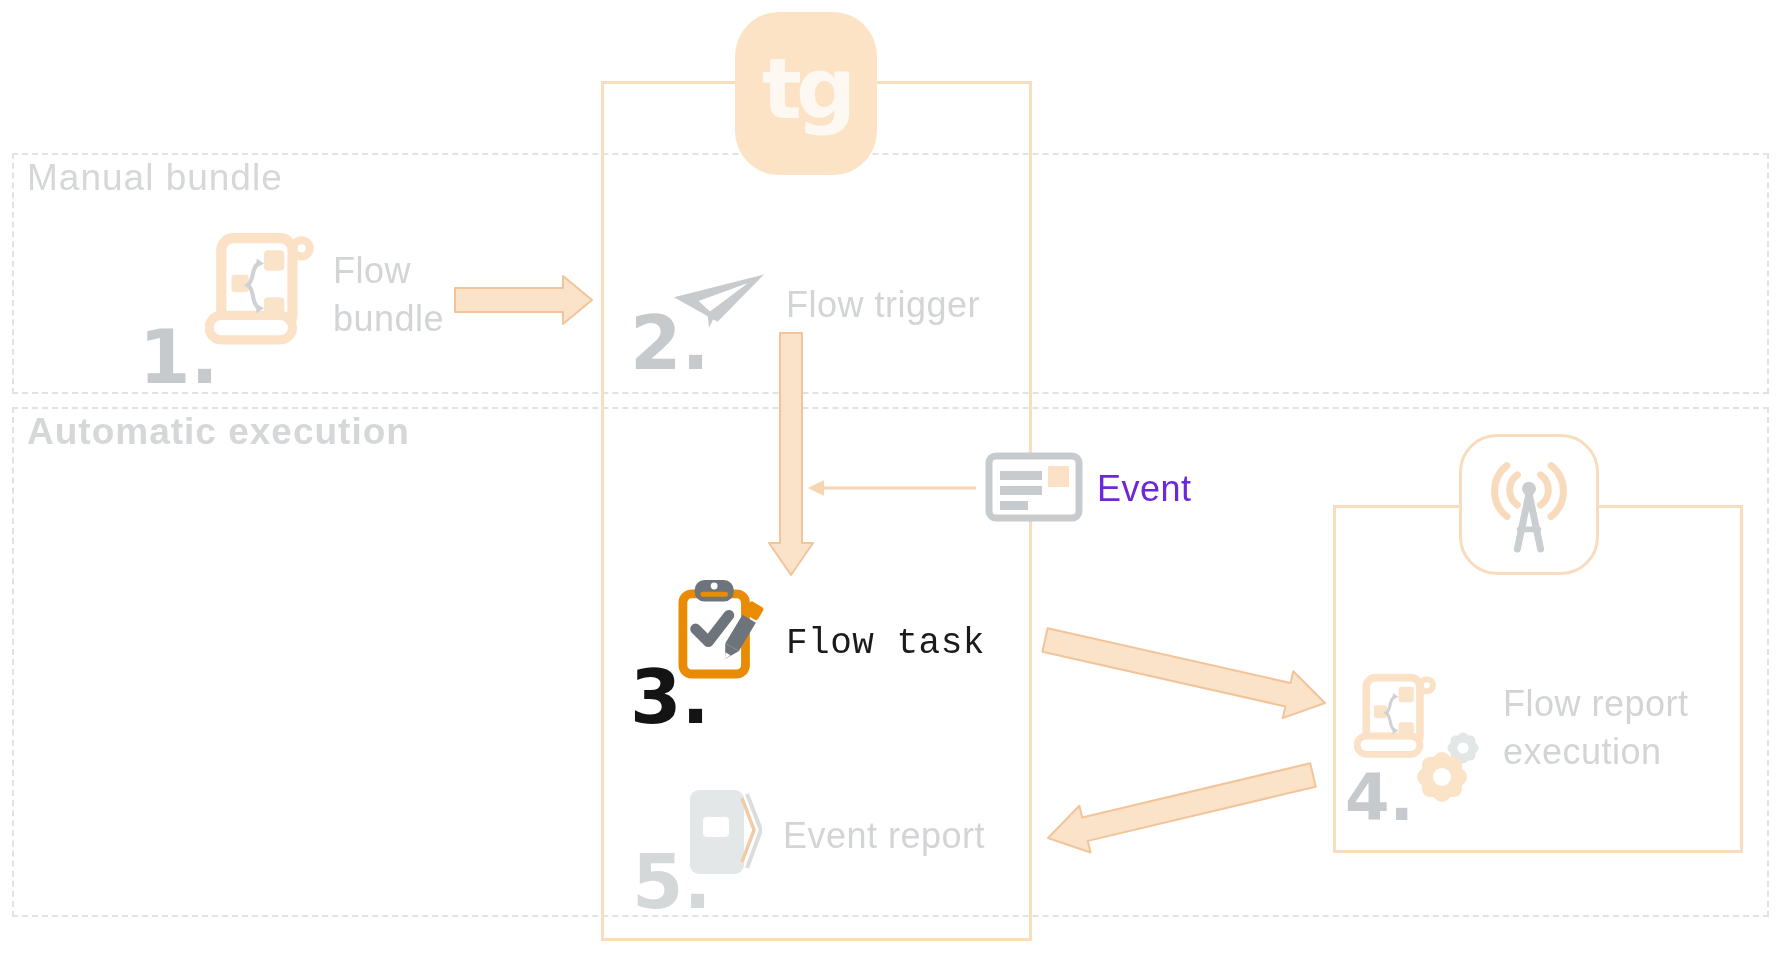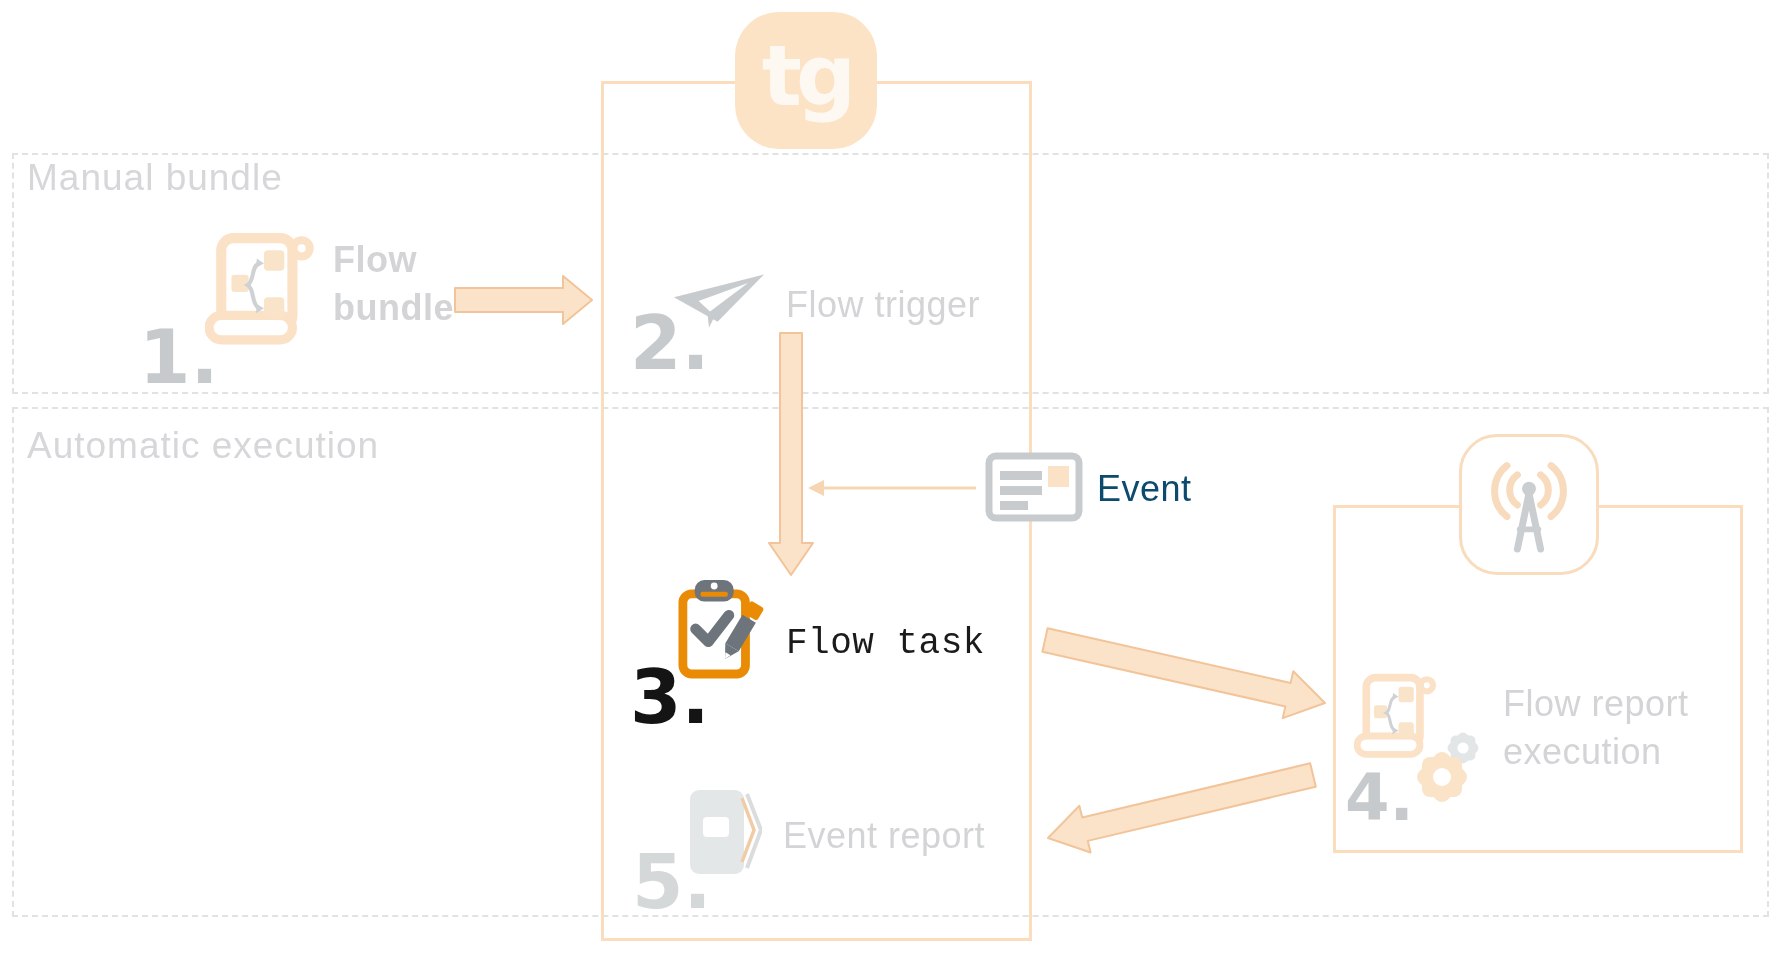--- a/index.html
+++ b/index.html
@@ -4,49 +4,49 @@
 <style>
   html,body{margin:0;padding:0;background:#fff;}
   .canvas{position:relative;width:1790px;height:960px;background:#ffffff;overflow:hidden;
           font-family:"Liberation Sans",sans-serif;}
   
   .section-box{position:absolute;border:2px dashed #dfe3e3;background:transparent;}
   .box-manual{left:12px;top:153px;width:1753px;height:237px;}
   .box-auto{left:12px;top:407px;width:1753px;height:506px;}
   .section-label{position:absolute;font-size:37px;color:#d5d7d9;letter-spacing:1px;}
   .lbl-manual{left:27px;top:157px;}
-  .lbl-auto{left:27px;top:425px;}
+  .lbl-auto{left:27px;top:411px;font-weight:bold;}
   
   .peach-box{position:absolute;border:3px solid #fbddbe;background:transparent;}
   .box-center{left:601px;top:81px;width:425px;height:854px;}
   .box-exec{left:1333px;top:505px;width:404px;height:342px;}
   
-  .tg-logo{position:absolute;left:735px;top:12px;width:142px;height:137px;border-radius:44px;
+  .tg-logo{position:absolute;left:735px;top:12px;width:142px;height:163px;border-radius:44px;
            background:#fce3c5;display:flex;align-items:center;justify-content:center;}
   .tg-logo span{font-family:"DejaVu Sans",sans-serif;font-weight:bold;font-size:84px;
                 color:#fdf8f1;letter-spacing:-6px;transform:translateY(-5px);}
   
   .antenna-badge{position:absolute;left:1459px;top:434px;width:134px;height:135px;border-radius:38px;
                  border:3px solid #f8dcbd;background:#fff;display:flex;align-items:center;justify-content:center;}
   
   .num{position:absolute;font-family:"DejaVu Sans",sans-serif;font-weight:800;
        font-size:74px;line-height:1;color:#c7cacc;}
   .num-1{left:139px;top:320px;}
   .num-2{left:630px;top:306px;}
   .num-3{left:630px;top:660px;color:#141414;}
   .num-4{left:1345px;top:766px;font-size:64px;}
   .num-5{left:632px;top:845px;color:#d5d8d9;}
   .lbl{position:absolute;font-size:36px;line-height:1.32;color:#d2d4d6;letter-spacing:0.5px;}
-  .lbl-1{left:333px;top:236px;width:160px;font-weight:bold;}
+  .lbl-1{left:333px;top:247px;width:160px;}
   .lbl-2{left:786px;top:281px;white-space:nowrap;}
   .lbl-3{left:786px;top:620px;white-space:nowrap;color:#1b1b1b;font-family:Liberation Mono, monospace;}
   .lbl-4{left:1503px;top:680px;width:250px;}
   .lbl-5{left:783px;top:812px;white-space:nowrap;}
   .lbl-event{left:1097px;top:468px;white-space:nowrap;position:absolute;
-             font-size:36px;color:#0c4a6e;letter-spacing:0.5px;}
+             font-size:36px;color:#6d28d9;letter-spacing:0.5px;}
   .icon{position:absolute;}
   .arrow-layer{position:absolute;left:0;top:0;width:1790px;height:960px;pointer-events:none;}
 </style>
 </head>
 <body>
 
 <div class="canvas">
 
   <div class="section-box box-manual"></div>
   <div class="section-box box-auto"></div>

